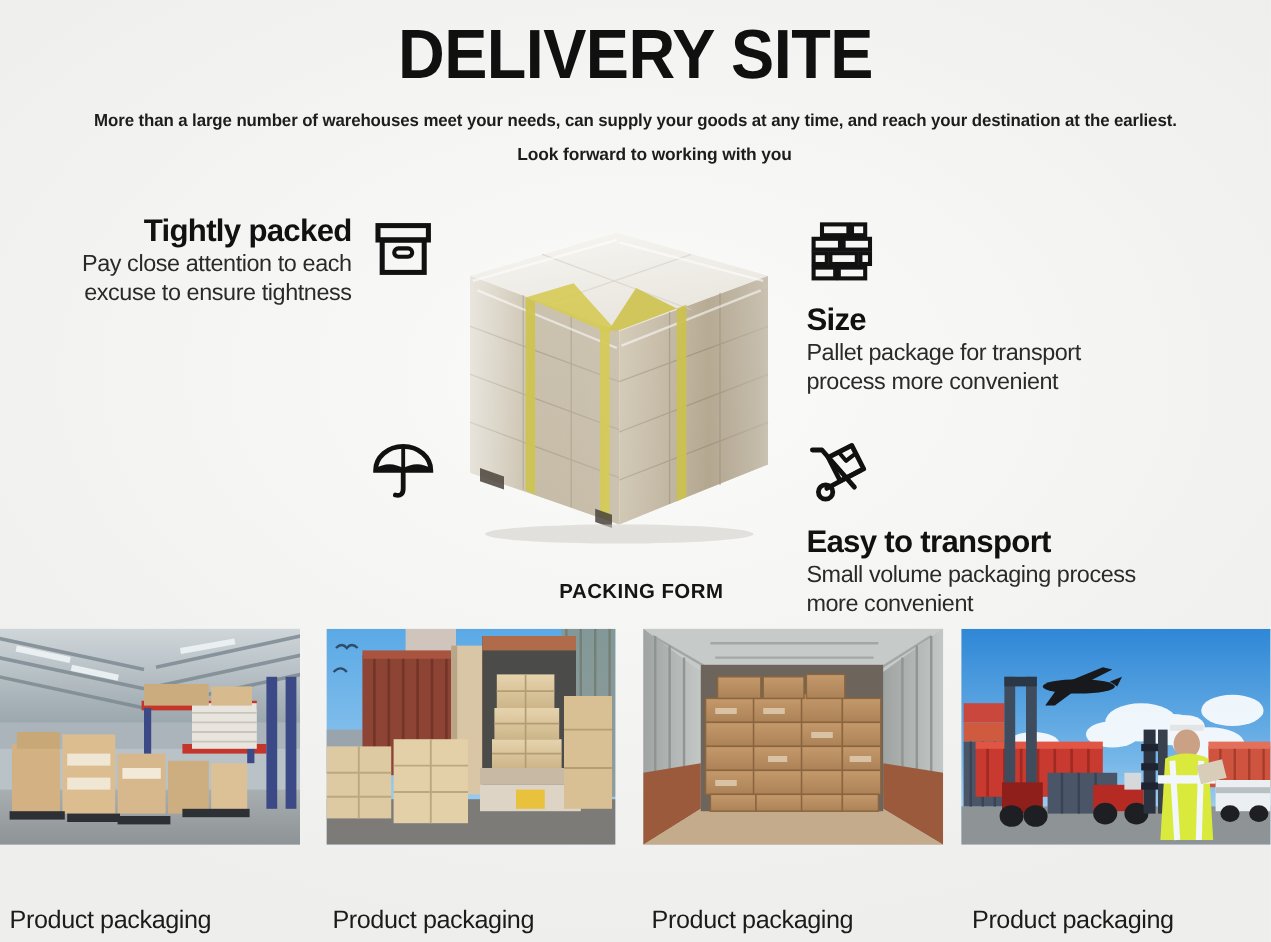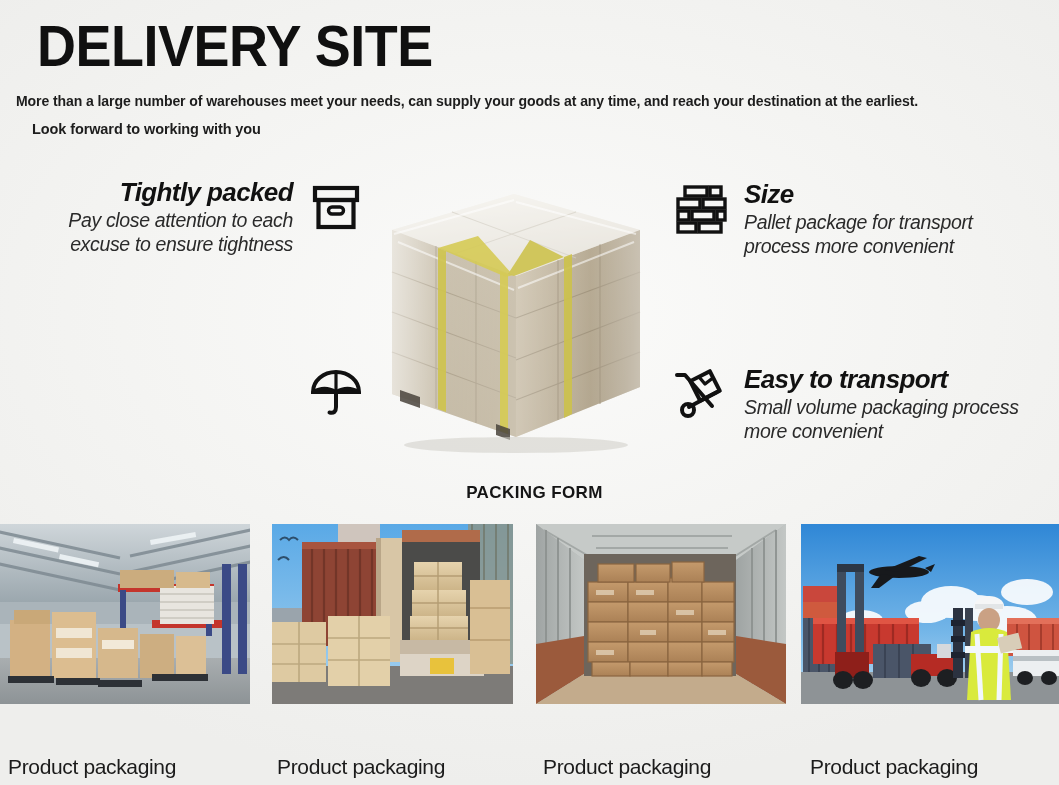--- a/index.html
+++ b/index.html
@@ -23,20 +23,21 @@
     height: 785px;
     background:
       radial-gradient(ellipse 70% 60% at 50% 40%, #fbfbfa 0%, #f4f4f2 55%, #eeeeec 100%);
     overflow: hidden;
   }
 
   
   .header {
     position: absolute;
     top: 0; left: 0; right: 0;
+    text-align: center;
     padding-top: 16px;
   }
   .main-title {
     font-family: "Liberation Sans", sans-serif;
     font-size: 58px;
     font-weight: 700;
     letter-spacing: -0.5px;
     color: #101010;
     line-height: 1.05;
     transform: scaleX(0.93);
@@ -57,24 +58,23 @@
     letter-spacing: -0.1px;
     padding-left: 32px;
   }
 
   
   .feature {
     position: absolute;
     display: flex;
     align-items: flex-start;
     gap: 14px;
-    font-style: italic;
   }
   .feature.left  { flex-direction: row; }
-  .feature.right { flex-direction: row; }
+  .feature.right { flex-direction: column; }
 
   .feature .texts { display: flex; flex-direction: column; }
   .feature.left .texts  { text-align: right; align-items: flex-end; }
   .feature.right .texts { text-align: left;  align-items: flex-start; }
 
   .feat-title {
     font-size: 26px;
     font-weight: 700;
     color: #111;
     letter-spacing: -0.6px;

